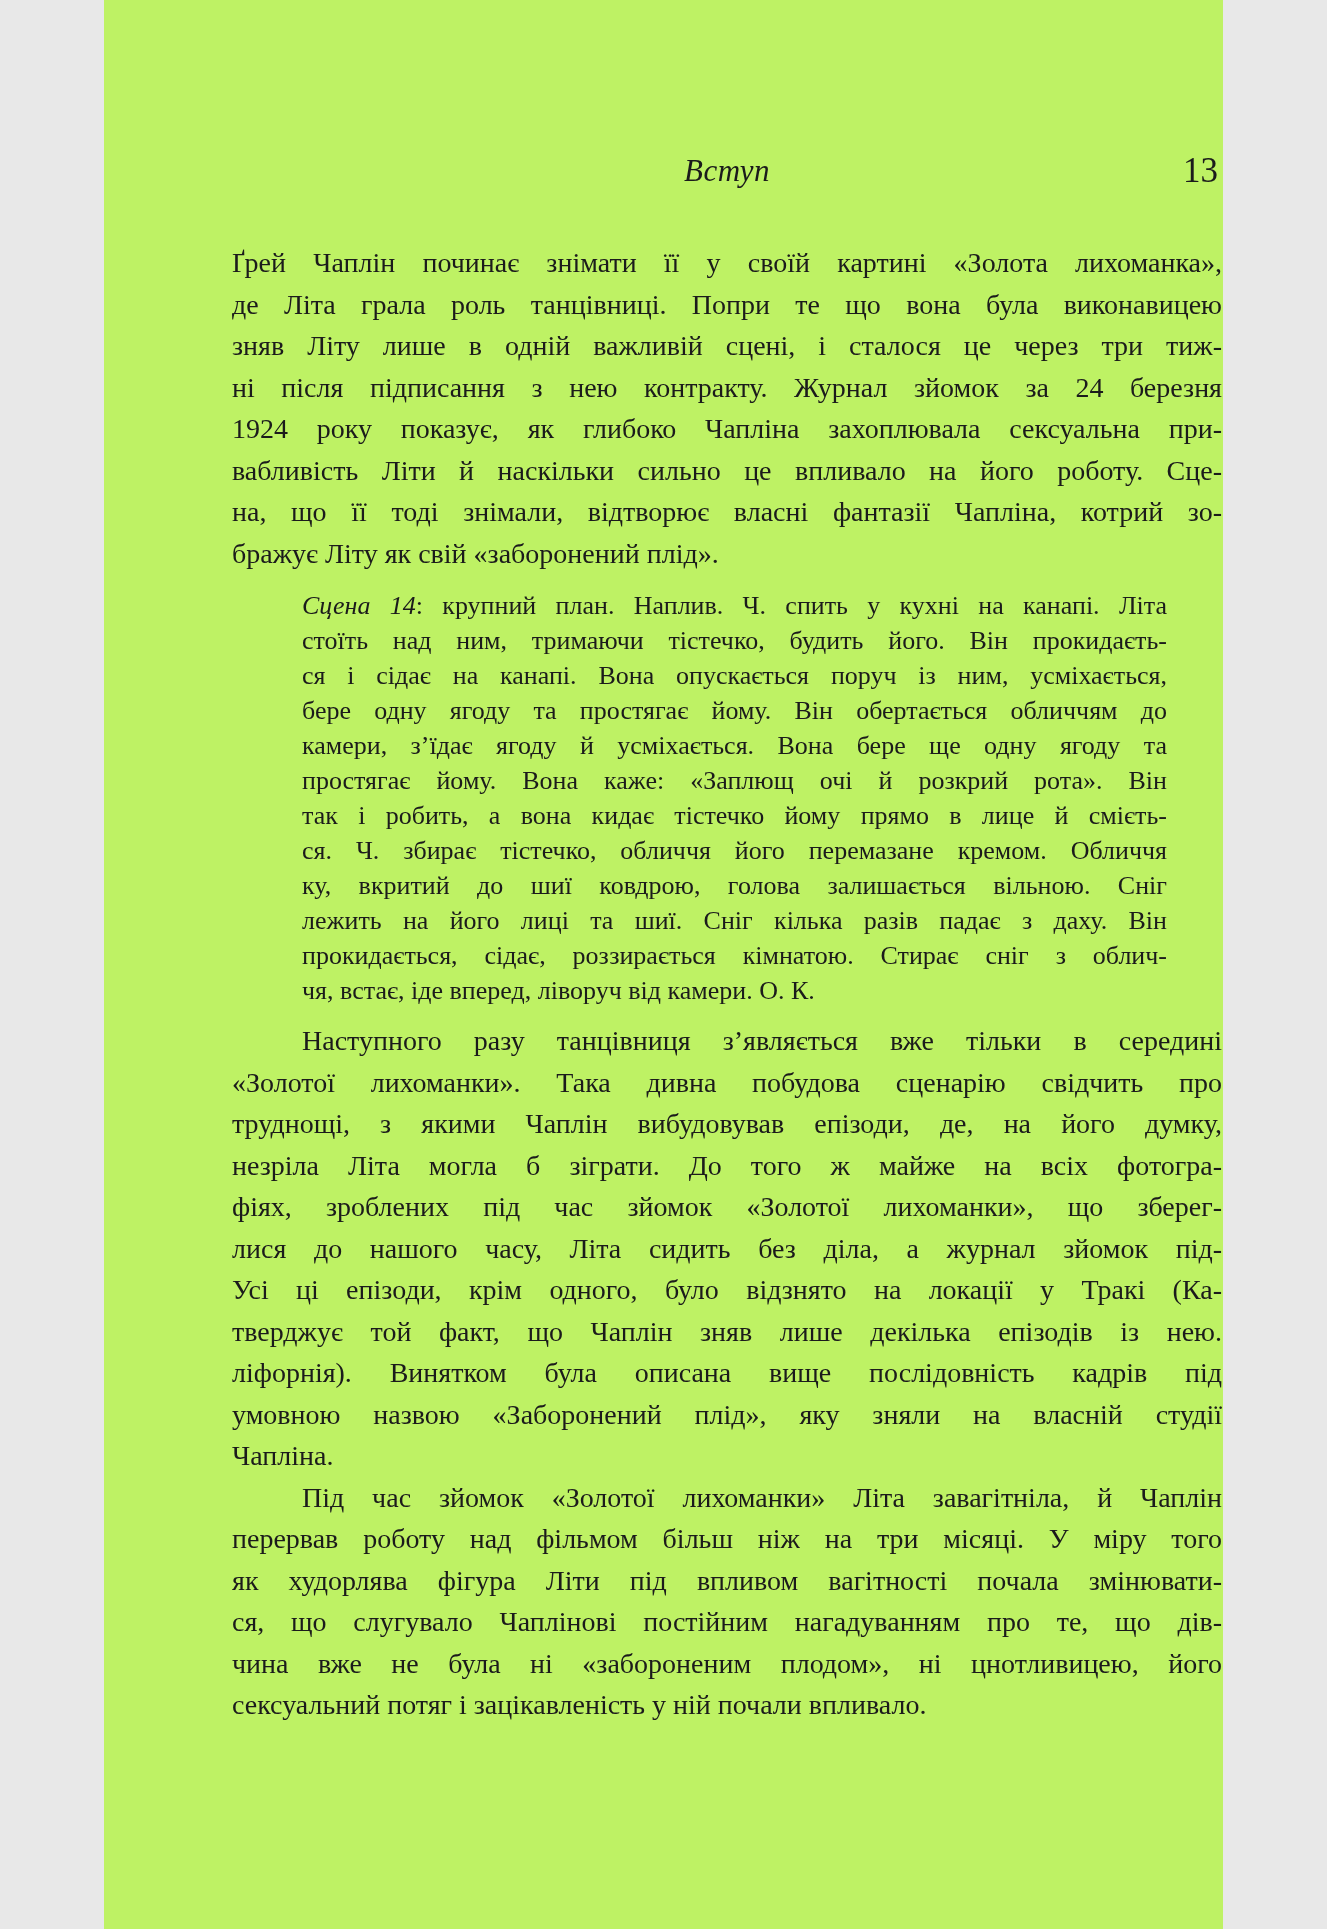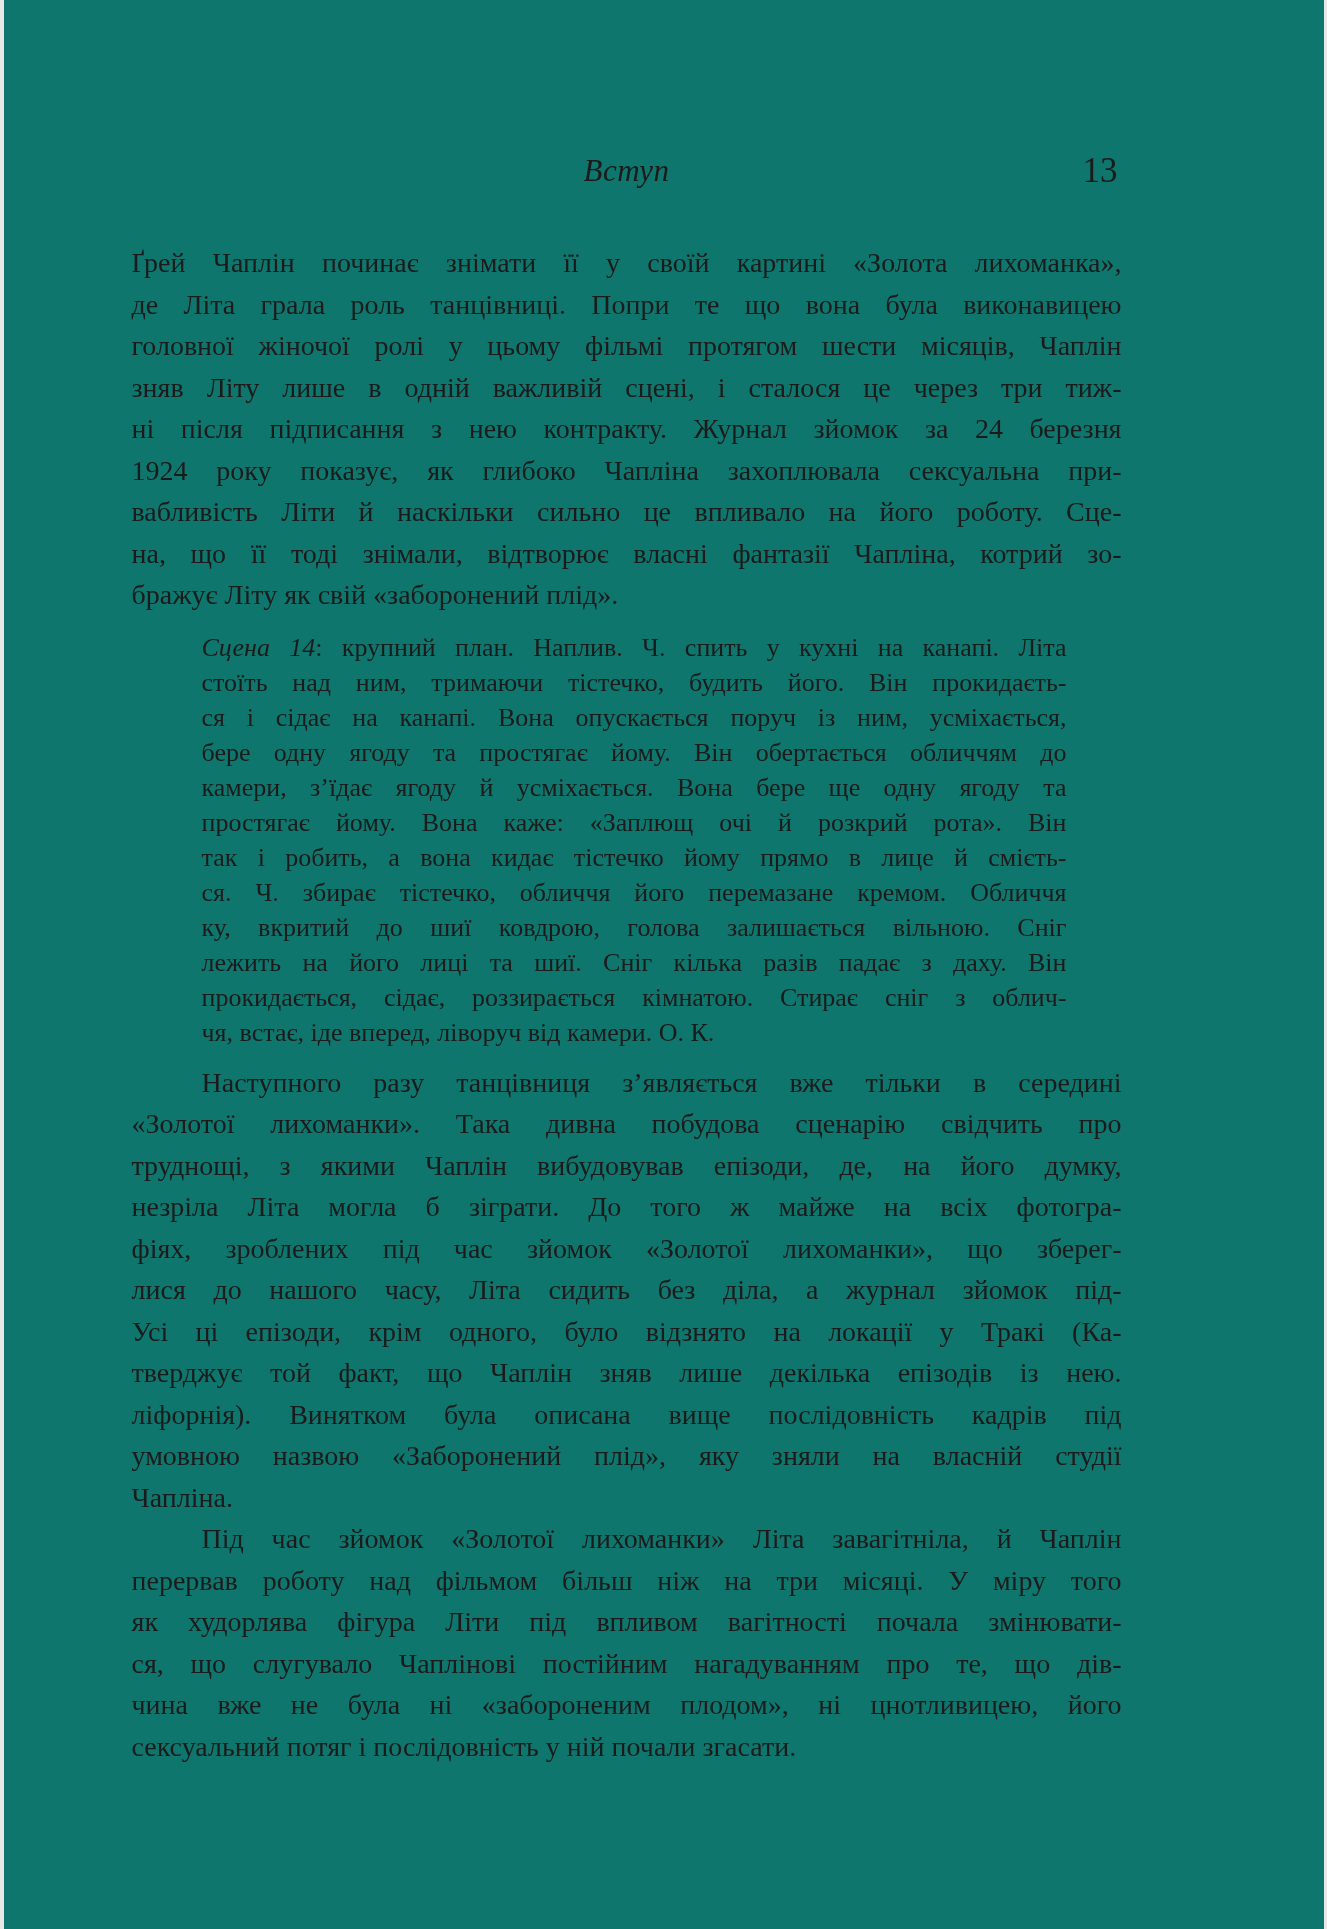--- a/index.html
+++ b/index.html
@@ -2,24 +2,24 @@
 <html lang="uk"><head>
 <meta charset="utf-8">
 <style>
   html, body {
     margin: 0;
     padding: 0;
     background: #e8e8e8;
   }
   .page {
     position: relative;
-    width: 1320px;
+    width: 1119px;
     height: 1929px;
     margin: 0 auto;
-    background: #0f766e;
+    background: #bef264;
     color: #1b1b1b;
     font-family: "Liberation Serif", "DejaVu Serif", serif;
     overflow: hidden;
   }
   .column {
     position: absolute;
     left: 128px;
     top: 150px;
     width: 990px;
   }
@@ -74,21 +74,20 @@
 <div class="page">
   <div class="column">
     <header class="page-header">
       <span class="running-title">Вступ</span>
       <span class="page-number">13</span>
     </header>
     <main class="text-block" id="text-block">
         <div class="para body">
           <div class="line">Ґрей Чаплін починає знімати її у своїй картині «Золота лихоманка»,</div>
           <div class="line">де Літа грала роль танцівниці. Попри те що вона була виконавицею</div>
-          <div class="line">головної жіночої ролі у цьому фільмі протягом шести місяців, Чаплін</div>
           <div class="line">зняв Літу лише в одній важливій сцені, і сталося це через три тиж-</div>
           <div class="line">ні після підписання з нею контракту. Журнал зйомок за 24 березня</div>
           <div class="line">1924 року показує, як глибоко Чапліна захоплювала сексуальна при-</div>
           <div class="line">вабливість Літи й наскільки сильно це впливало на його роботу. Сце-</div>
           <div class="line">на, що її тоді знімали, відтворює власні фантазії Чапліна, котрий зо-</div>
           <div class="line line-last">бражує Літу як свій «заборонений плід».</div>
         </div>
         <div class="para quote">
           <div class="line"><em>Сцена 14</em>: крупний план. Наплив. Ч. спить у кухні на канапі. Літа</div>
           <div class="line">стоїть над ним, тримаючи тістечко, будить його. Він прокидаєть-</div>
@@ -115,17 +114,17 @@
           <div class="line">ліфорнія). Винятком була описана вище послідовність кадрів під</div>
           <div class="line">умовною назвою «Заборонений плід», яку зняли на власній студії</div>
           <div class="line line-last">Чапліна.</div>
         </div>
         <div class="para body">
           <div class="line line-indent">Під час зйомок «Золотої лихоманки» Літа завагітніла, й Чаплін</div>
           <div class="line">перервав роботу над фільмом більш ніж на три місяці. У міру того</div>
           <div class="line">як худорлява фігура Літи під впливом вагітності почала змінювати-</div>
           <div class="line">ся, що слугувало Чаплінові постійним нагадуванням про те, що дів-</div>
           <div class="line">чина вже не була ні «забороненим плодом», ні цнотливицею, його</div>
-          <div class="line line-last">сексуальний потяг і послідовність у ній почали згасати.</div>
+          <div class="line line-last">сексуальний потяг і зацікавленість у ній почали впливало.</div>
         </div>
       </main>
   </div>
 </div>
 
 </body></html>

